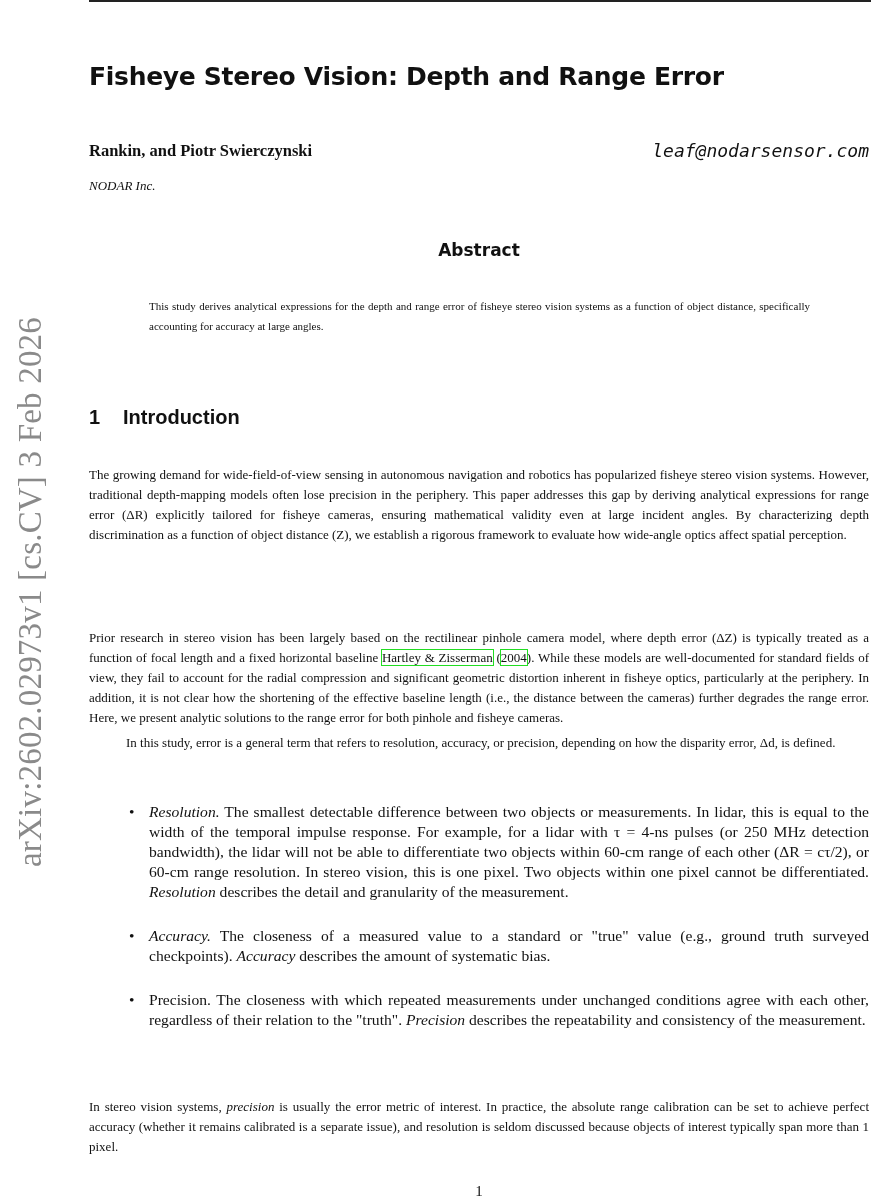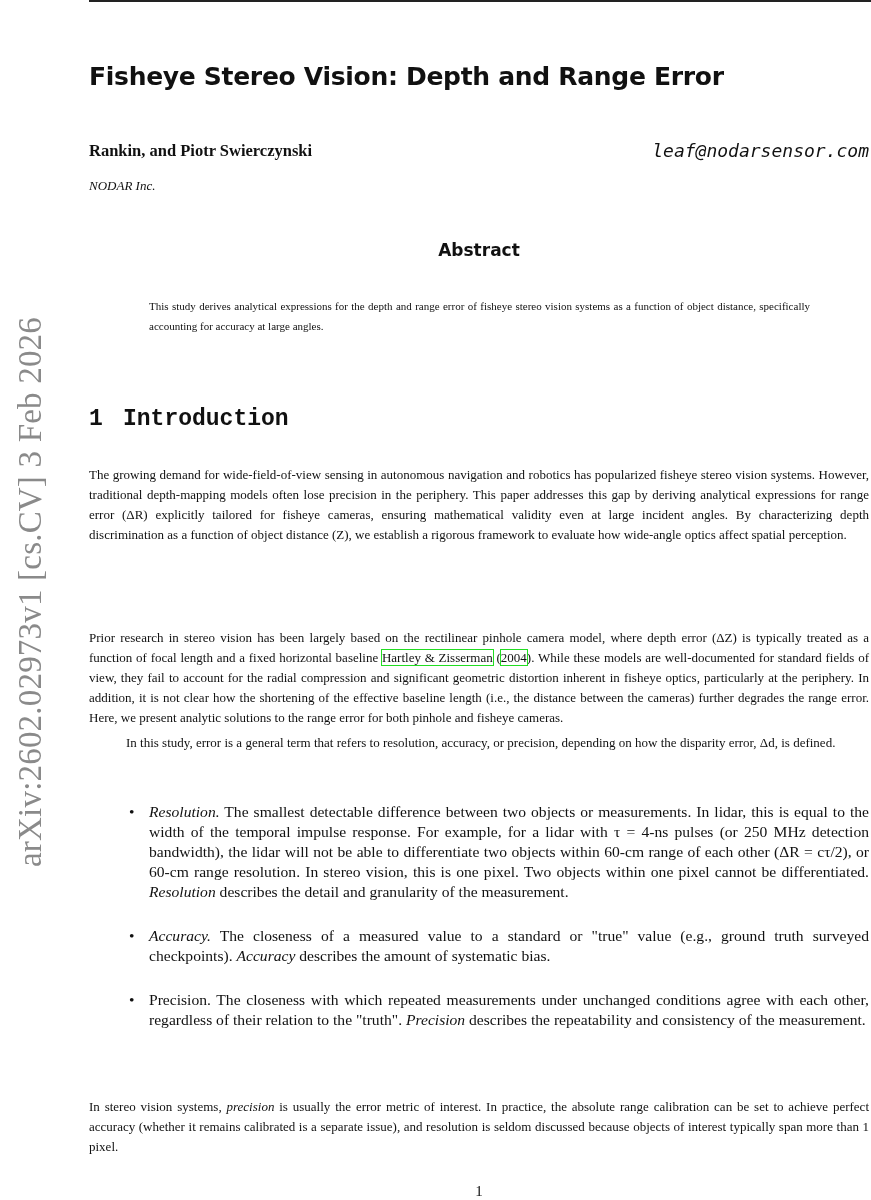--- a/index.html
+++ b/index.html
@@ -15,21 +15,21 @@
   .authors { position:absolute; left:89px; top:141px; width:780px; font-family:"Liberation Serif", serif;
          font-weight:bold; font-size:16.5px; line-height:19px; text-align:justify; text-align-last:left; }
   .authors .line1 { display:flex; justify-content:space-between; }
   .authors .line2 { display:flex; justify-content:space-between; }
   .email { font-family:"DejaVu Sans Mono", monospace; font-style:italic; font-weight:normal; font-size:18px; }
   .affil { position:absolute; left:89px; top:178px; font-family:"Liberation Serif", serif; font-style:italic; font-size:13px; }
   .abs-head { position:absolute; left:0; width:958px; top:240px; text-align:center;
          font-family:"DejaVu Sans", sans-serif; font-weight:bold; font-size:17px; }
   .abs-body { position:absolute; left:149px; top:296px; width:661px; font-family:"Liberation Serif", serif;
          font-size:11px; line-height:20px; text-align:justify; }
-  .sec-head { position:absolute; left:89px; top:406px; font-family:Liberation Mono, monospace; font-weight:bold; font-size:23px; }
+  .sec-head { position:absolute; left:89px; top:406px; font-family:Liberation Sans, sans-serif; font-weight:bold; font-size:20px; }
   .sec-head .num { display:inline-block; width:34px; }
   .para { position:absolute; left:89px; width:780px; font-family:"Liberation Serif", serif;
          font-size:13px; line-height:20px; text-align:justify; }
   .p1 { top:465px; } .p2 { top:584px;margin-top:44px; } .p3 { top:733px;margin-left:37px; } .p4 { top:1097px; }
   .cite { outline:1.5px solid #22dd22; outline-offset:0px; }
   .bullets { position:absolute; left:89px; top:802px; width:780px; margin:0; padding:0; list-style:none;
          font-family:Liberation Serif, serif; font-size:15.6px; line-height:20px; }
   .bullets li { position:relative; padding-left:60px; text-align:justify; }
   .bullets li::before { content:"\2022"; position:absolute; left:40px; top:0; }
   .b1 { margin-bottom:24px; } .b2 { margin-bottom:24px; }

